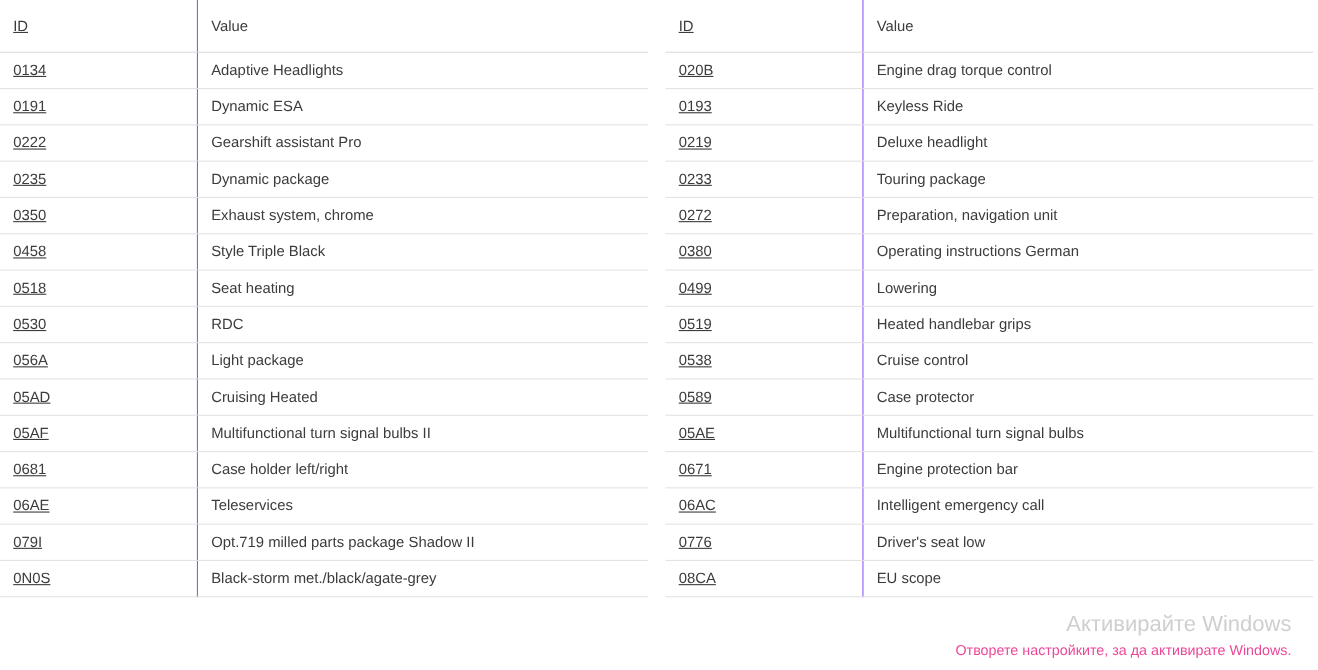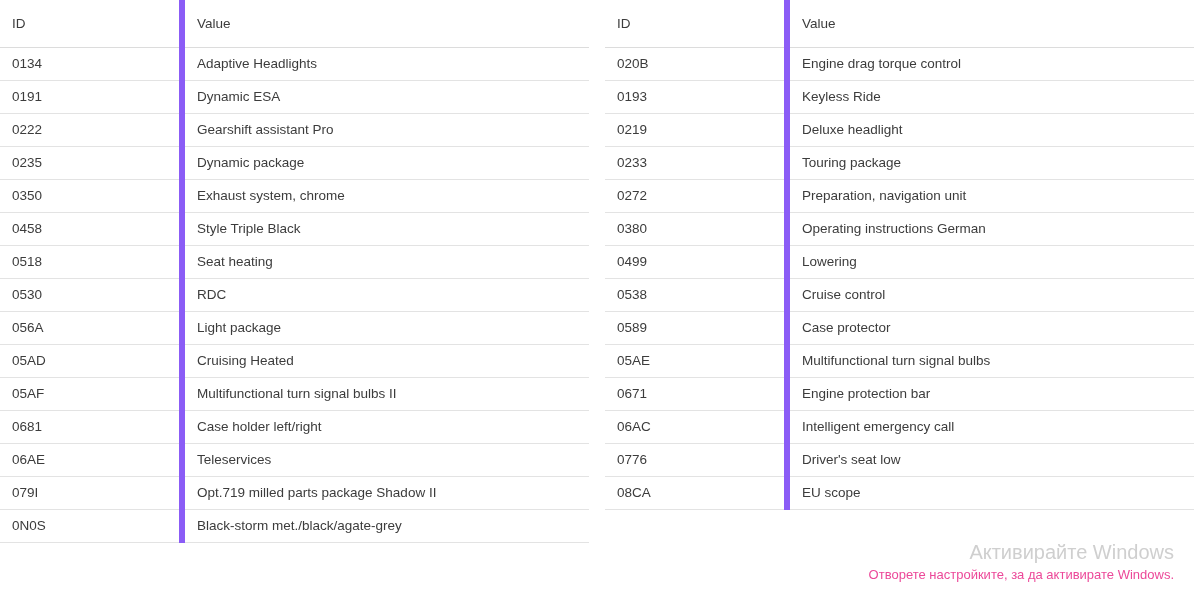--- a/index.html
+++ b/index.html
@@ -51,33 +51,34 @@
   thead th {
     height: 47px;
     line-height: 47px;
     font-size: 13.5px;
     color: #3c3c3c;
     border-bottom: 1px solid #dcdcdc;
     vertical-align: middle;
   }
   .col-id {
     width: 167px;
-    border-right: 6px solid #8b5cf6;
+    border-right: 1px solid #8b5cf6;
+    text-decoration: underline;
   }
   .col-value {
     width: auto;
   }
   tbody tr:last-child td {
     border-bottom: 1px solid #e3e3e3;
   }
   
   .watermark {
     position: absolute;
     right: 24px;
-    bottom: 24px;
+    bottom: 8px;
     text-align: right;
     color: #c9c9c9;
     pointer-events: none;
     user-select: none;
   }
   .watermark .wm-title {
     font-size: 20px;
     line-height: 26px;
     color: #cfcfcf;
   }
@@ -195,20 +196,24 @@
           </tr>
           <tr>
             <td class="col-id">0380</td>
             <td class="col-value">Operating instructions German</td>
           </tr>
           <tr>
             <td class="col-id">0499</td>
             <td class="col-value">Lowering</td>
           </tr>
           <tr>
+            <td class="col-id">0519</td>
+            <td class="col-value">Heated handlebar grips</td>
+          </tr>
+          <tr>
             <td class="col-id">0538</td>
             <td class="col-value">Cruise control</td>
           </tr>
           <tr>
             <td class="col-id">0589</td>
             <td class="col-value">Case protector</td>
           </tr>
           <tr>
             <td class="col-id">05AE</td>
             <td class="col-value">Multifunctional turn signal bulbs</td>

